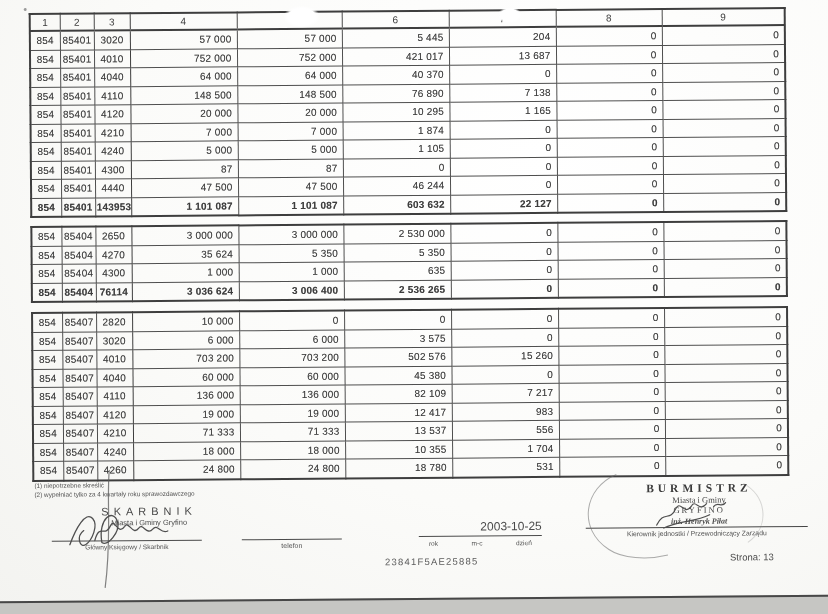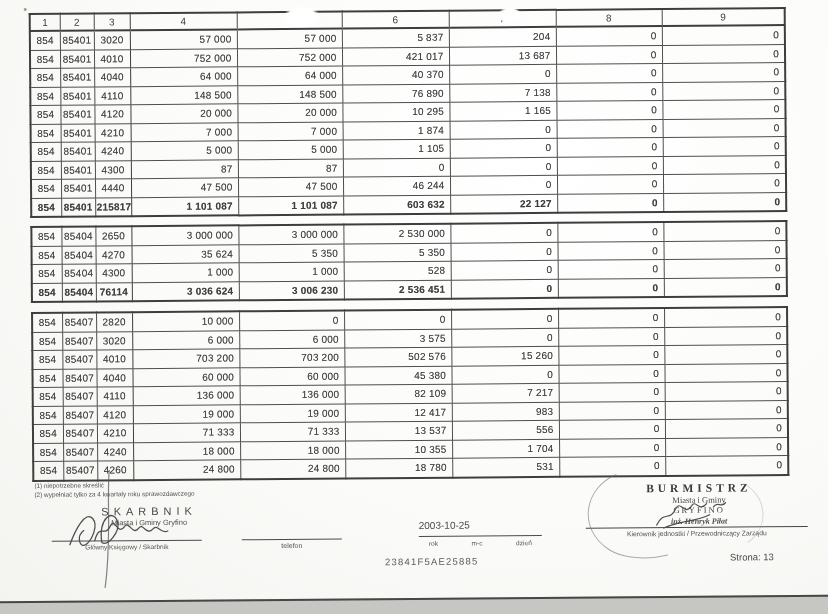--- a/index.html
+++ b/index.html
@@ -26,21 +26,21 @@
   .abs{position:absolute;}
   .footnotes{left:33px;top:478px;font-size:6.4px;line-height:9px;color:#555;}
   .sk{left:55px;top:503px;width:185px;text-align:center;}
   .sk-title{font-size:11px;letter-spacing:5px;color:#474747;}
   .sk-sub{font-size:7.5px;margin-top:1px;color:#4c4c4c;}
   .sigline{border-top:1.3px solid #4a4a4a;}
   .sk-line{left:50px;top:538px;width:150px;}
   .sk-role{left:45px;top:541px;width:160px;text-align:center;font-size:6.6px;color:#555;}
   .tel-line{left:240px;top:538px;width:100px;}
   .tel{left:240px;top:541px;width:100px;text-align:center;font-size:7px;color:#555;}
-  .date-val{left:417px;top:520px;width:123px;text-align:left;font-size:10px;color:#4a4a4a;}
+  .date-val{left:417px;top:520px;width:123px;text-align:right;font-size:12px;color:#4a4a4a;}
   .date-line{left:417px;top:536px;width:123px;border-top:1.4px solid #4a4a4a;}
   .date-labels{left:417px;top:540px;width:123px;display:flex;justify-content:space-between;
                padding:0 10px;box-sizing:border-box;font-size:6.6px;color:#555;}
   .code{left:383px;top:556px;font-size:9.5px;letter-spacing:1.2px;color:#5c5c5c;}
   .bm{left:585px;top:484px;width:225px;text-align:center;font-family:"Liberation Serif",serif;}
   .bm-title{font-size:11.5px;font-weight:700;letter-spacing:4px;color:#3b3b3b;}
   .bm-sub{font-size:8.5px;color:#474747;margin-top:1px;}
   .bm-city{font-size:8.5px;letter-spacing:2px;color:#474747;}
   .bm-name{left:585px;top:519px;width:225px;text-align:center;font-family:"Liberation Serif",serif;
            font-style:italic;font-weight:700;font-size:8px;color:#4e4e4e;}
@@ -84,21 +84,21 @@
               <th>9</th>
             </tr>
           </thead>
           <tbody>
             <tr>
               <td class="c">854</td>
               <td class="c">85401</td>
               <td class="c hb">3020</td>
               <td class="r">57 000</td>
               <td class="r">57 000</td>
-              <td class="r">5 837</td>
+              <td class="r">5 445</td>
               <td class="r">204</td>
               <td class="r">0</td>
               <td class="r">0</td>
             </tr>
             <tr>
               <td class="c">854</td>
               <td class="c">85401</td>
               <td class="c hb">4010</td>
               <td class="r">752 000</td>
               <td class="r">752 000</td>
@@ -180,21 +180,21 @@
               <td class="r">47 500</td>
               <td class="r">47 500</td>
               <td class="r">46 244</td>
               <td class="r">0</td>
               <td class="r">0</td>
               <td class="r">0</td>
             </tr>
             <tr class="bold">
               <td class="c">854</td>
               <td class="c">85401</td>
-              <td class="c hb">215817</td>
+              <td class="c hb">143953</td>
               <td class="r">1 101 087</td>
               <td class="r">1 101 087</td>
               <td class="r">603 632</td>
               <td class="r">22 127</td>
               <td class="r">0</td>
               <td class="r">0</td>
             </tr>
           </tbody>
         </table>
       <table class="blk gap" id="blk1">
@@ -231,32 +231,32 @@
               <td class="r">0</td>
               <td class="r">0</td>
               <td class="r">0</td>
             </tr>
             <tr>
               <td class="c">854</td>
               <td class="c">85404</td>
               <td class="c hb">4300</td>
               <td class="r">1 000</td>
               <td class="r">1 000</td>
-              <td class="r">528</td>
+              <td class="r">635</td>
               <td class="r">0</td>
               <td class="r">0</td>
               <td class="r">0</td>
             </tr>
             <tr class="bold">
               <td class="c">854</td>
               <td class="c">85404</td>
               <td class="c hb">76114</td>
               <td class="r">3 036 624</td>
-              <td class="r">3 006 230</td>
-              <td class="r">2 536 451</td>
+              <td class="r">3 006 400</td>
+              <td class="r">2 536 265</td>
               <td class="r">0</td>
               <td class="r">0</td>
               <td class="r">0</td>
             </tr>
           </tbody>
         </table>
       <table class="blk gap2" id="blk2">
           <colgroup>
             <col style="width: 30px;">
             <col style="width: 34px;">

